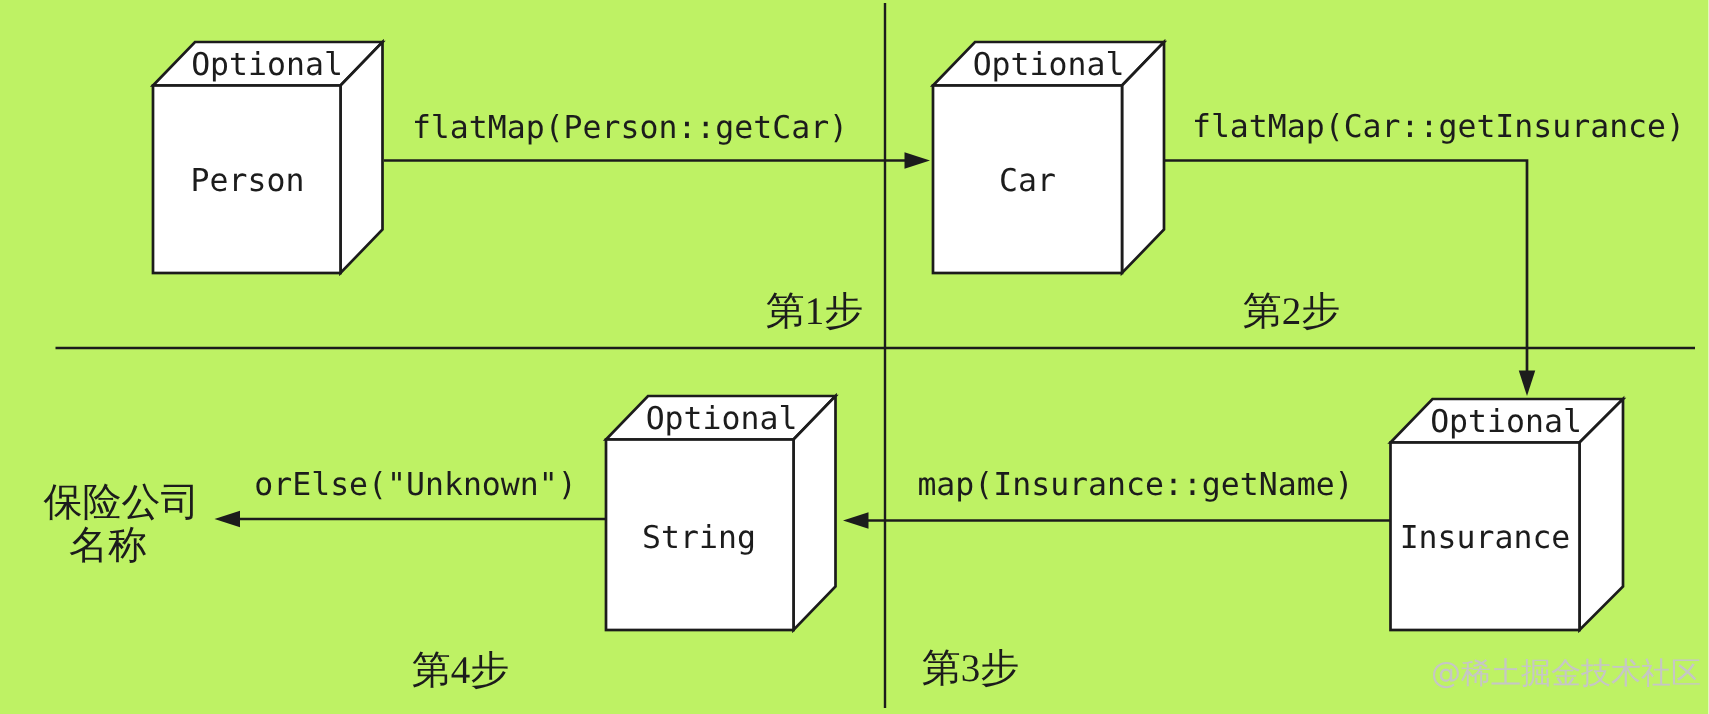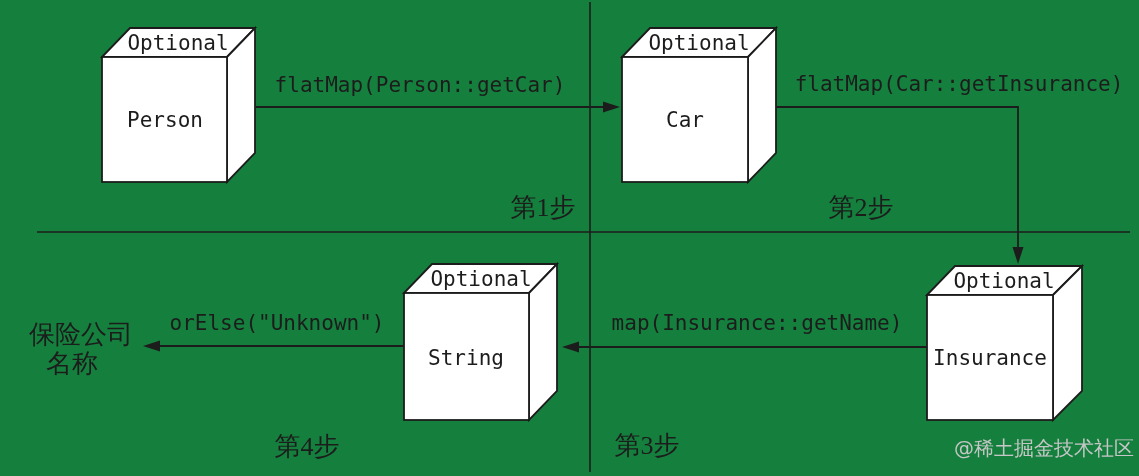--- a/index.html
+++ b/index.html
@@ -4,21 +4,21 @@
 <style>
   html, body {
     margin: 0;
     padding: 0;
     background: #ffffff;
   }
   .stage {
     position: relative;
     width: 1139px;
     height: 476px;
-    background: #15803d;
+    background: #bef264;
     overflow: hidden;
     font-family: "DejaVu Sans Mono", "Liberation Mono", monospace;
   }
   svg { display: block; }
   .code-label {
     font-family: "DejaVu Sans Mono", "Liberation Mono", monospace;
     font-size: 21px;
     fill: #1c1c1c;
   }
   .box-label {

